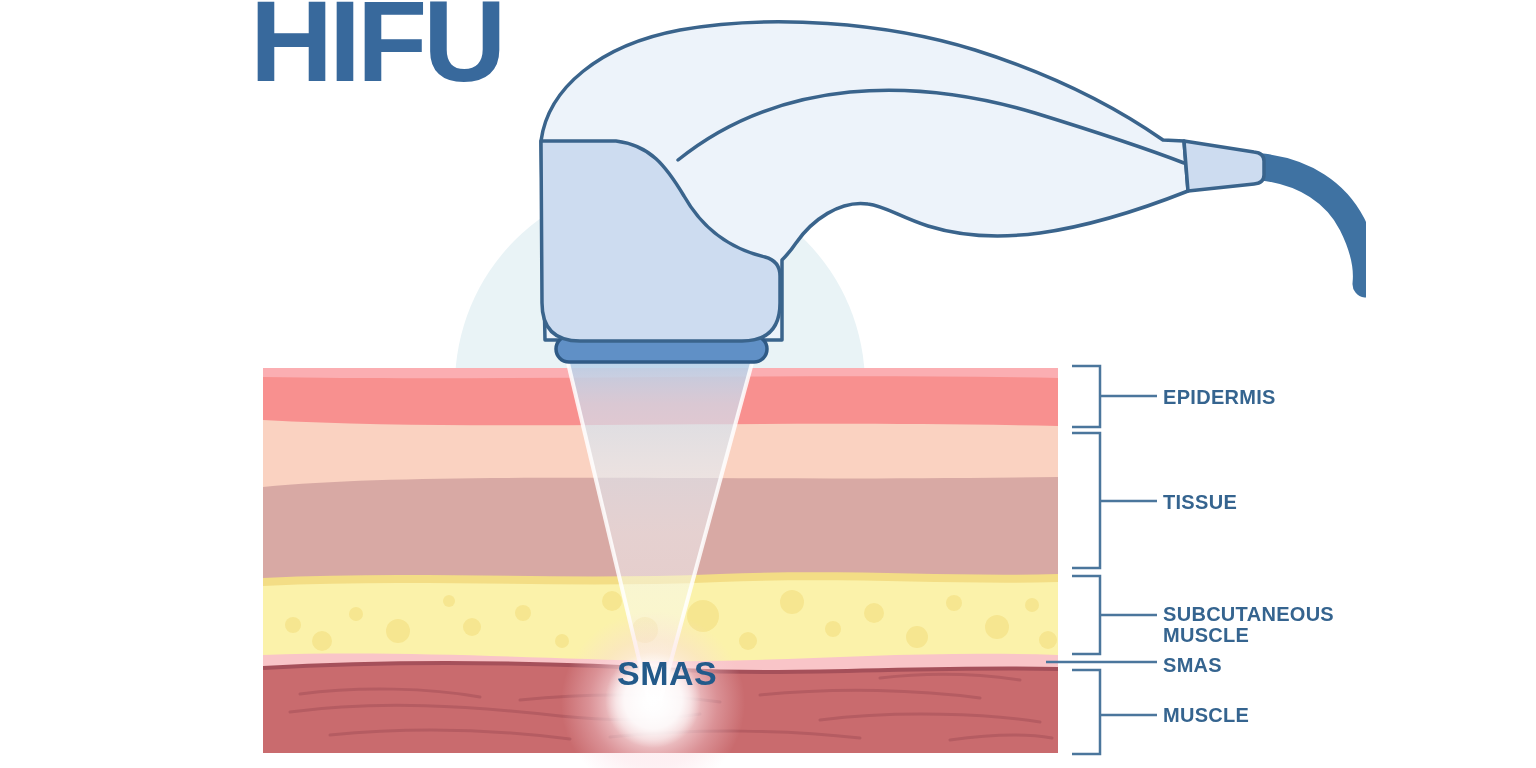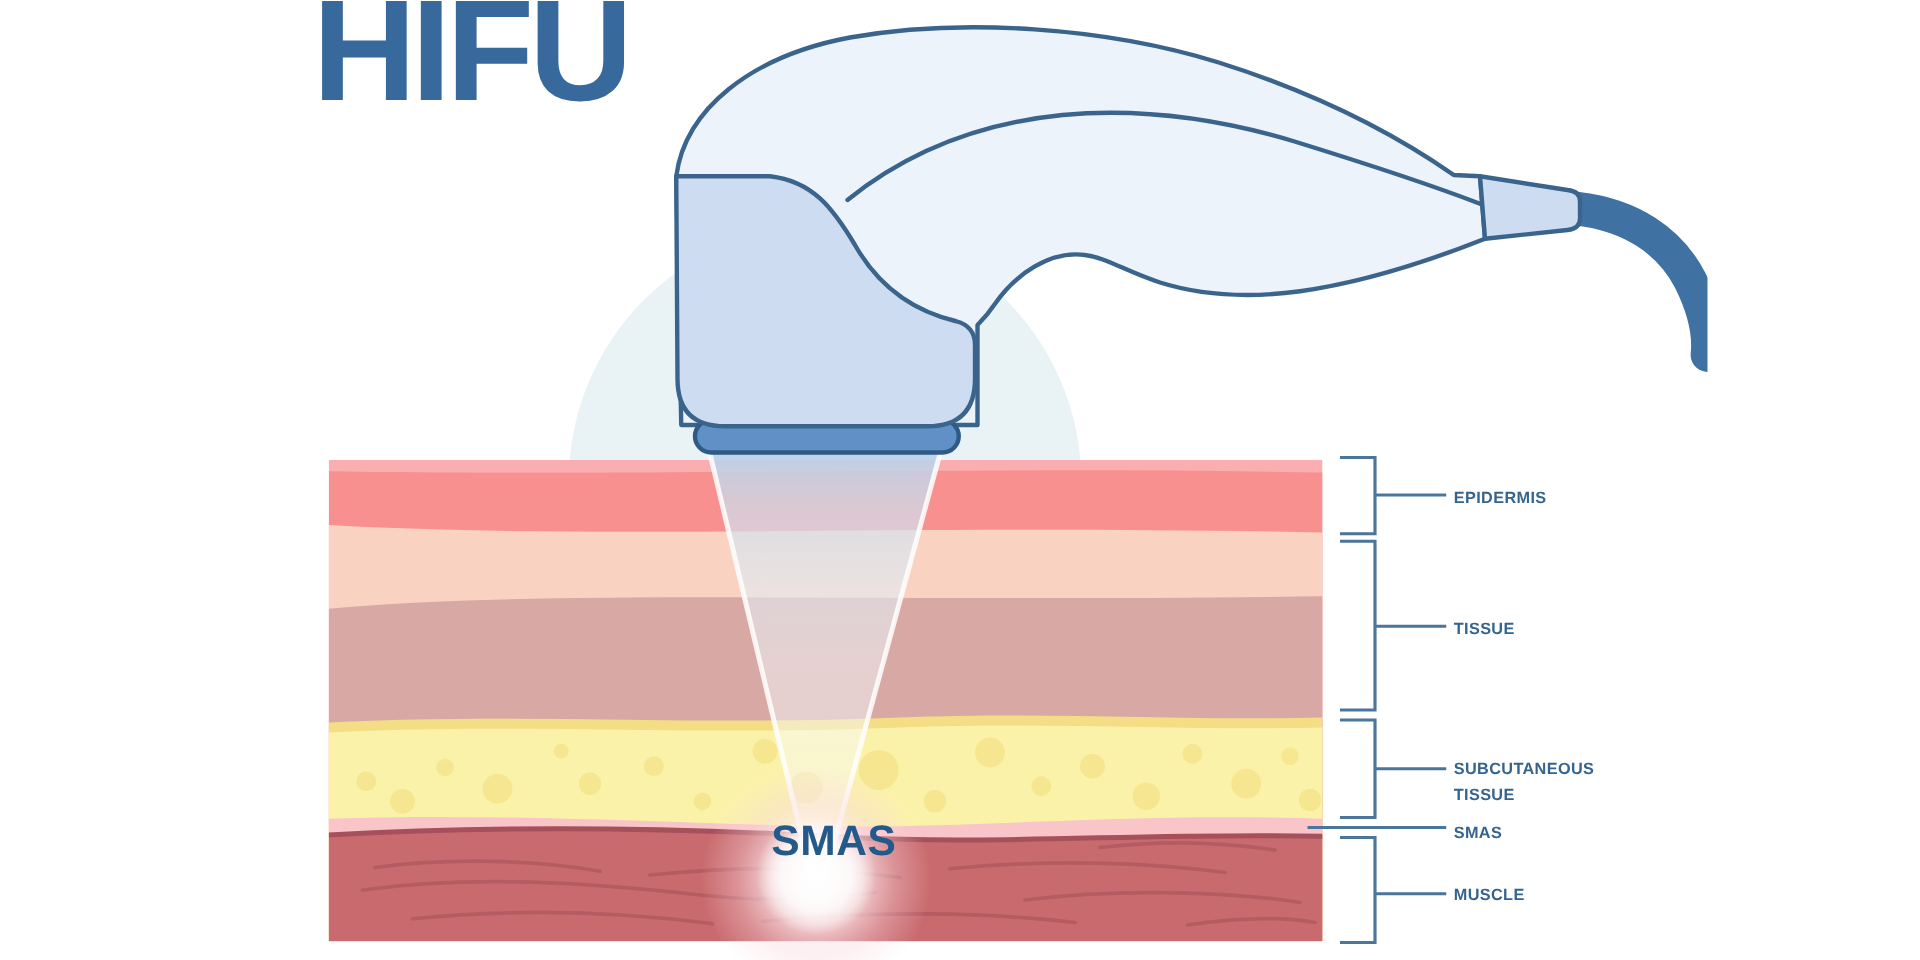--- a/index.html
+++ b/index.html
@@ -26,21 +26,21 @@
     left:617px;top:656px;
     font-size:34px;
     font-weight:bold;
     letter-spacing:0.5px;
     color:#235a8a;
     line-height:1;
   }
   .side-label{
     position:absolute;
     left:1163px;
-    font-size:13px;
+    font-size:20px;
     font-weight:bold;
     letter-spacing:0.3px;
     line-height:21px;
     color:#35648f;
     white-space:nowrap;
   }
   .side-label.wrap{white-space:normal;width:160px;}
   .lbl-epidermis{top:387px;}
   .lbl-dermis{top:492px;}
   .lbl-subcut{top:604px;}
@@ -180,17 +180,17 @@
       </g>
     </g>
   </svg>
 
   <h1 class="title">HIFU</h1>
 
   <div class="smas-inline">SMAS</div>
 
   <div class="side-label lbl-epidermis">EPIDERMIS</div>
   <div class="side-label lbl-dermis">TISSUE</div>
-  <div class="side-label wrap lbl-subcut">SUBCUTANEOUS TISSUE</div>
+  <div class="side-label wrap lbl-subcut">SUBCUTANEOUS MUSCLE</div>
   <div class="side-label lbl-smas">SMAS</div>
   <div class="side-label lbl-muscle">MUSCLE</div>
 
 </div>
 
 </body></html>

